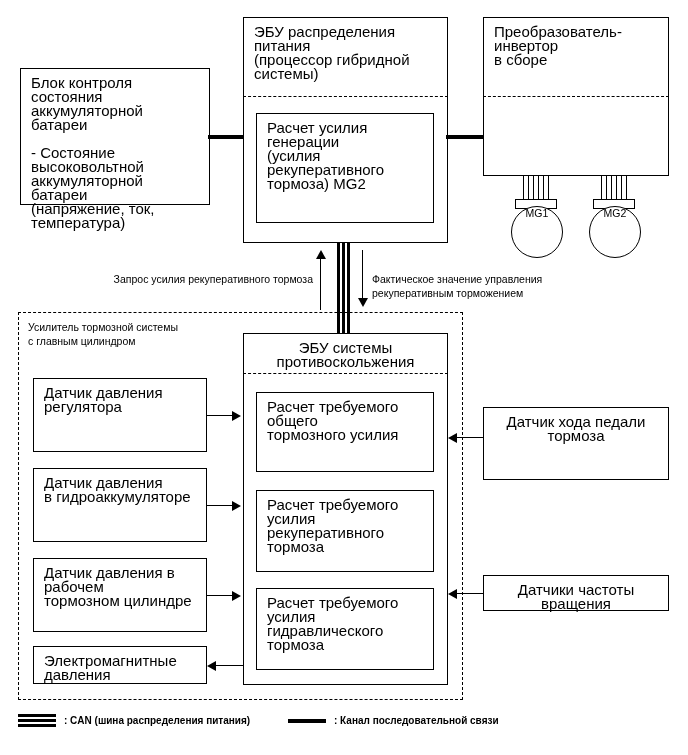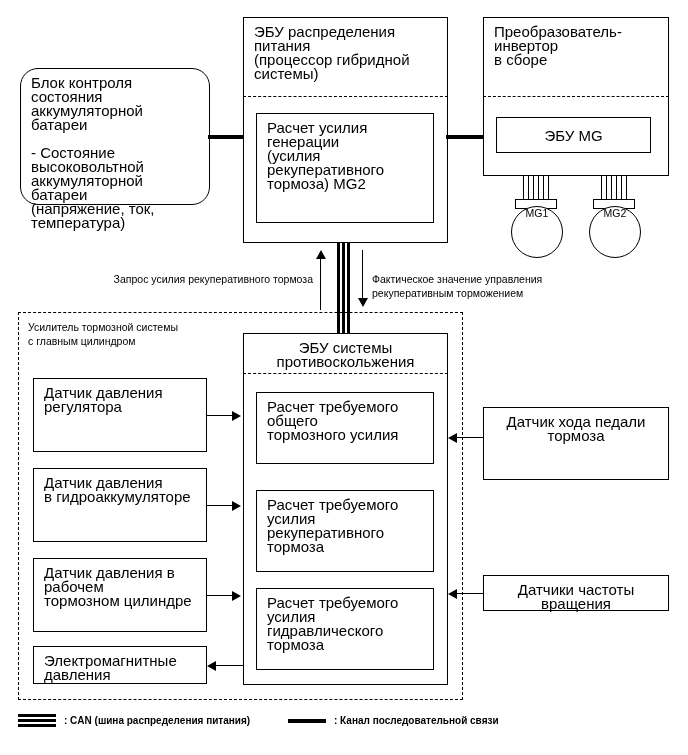--- a/index.html
+++ b/index.html
@@ -149,21 +149,21 @@
     color: #000000;
     white-space: nowrap;
     font-weight: bold;
   }
 </style>
 </head>
 <body>
 
 <div id="canvas">
 
-  <div class="box" style="left:20px; top:68px; width:190px; height:137px;border-radius:18px;">
+  <div class="box" style="left:20px; top:68px; width:190px; height:137px;">
     <div class="txt">Блок контроля состояния
 аккумуляторной батареи
 
 - Состояние высоковольтной
 аккумуляторной батареи
 (напряжение, ток,
 температура)</div>
   </div>
 
   <div class="serial-h" style="left:208px; top:135px; width:37px;"></div>
@@ -179,23 +179,20 @@
 тормоза) MG2</div>
   </div>
 
   <div class="serial-h" style="left:446px; top:135px; width:48px;"></div>
 
   <div class="box" style="left:483px; top:17px; width:186px; height:159px;">
     <div class="txt">Преобразователь-инвертор
 в сборе</div>
   </div>
   <div class="dash-split" style="left:483px; top:96px; width:186px;"></div>
-  <div class="box center" style="left:496px; top:117px; width:155px; height:36px;">
-    <div class="txt" style="top:11px;">ЭБУ MG</div>
-  </div>
 
   <div class="motor-wire" style="left:523px; top:176px; width:6px; height:24px;"></div>
   <div class="motor-wire" style="left:533px; top:176px; width:6px; height:24px;"></div>
   <div class="motor-wire" style="left:543px; top:176px; width:6px; height:24px;"></div>
   <div class="motor-term" style="left:515px; top:199px; width:42px; height:10px;"></div>
   <div class="motor" style="left:511px; top:206px; width:52px; height:52px;">
     <span>MG1</span>
   </div>
 
   <div class="motor-wire" style="left:601px; top:176px; width:6px; height:24px;"></div>
@@ -222,21 +219,21 @@
   <div class="dashed-region" style="left:18px; top:312px; width:445px; height:388px;"></div>
   <div class="freetext" style="left:28px; top:320px; width:230px;">Усилитель тормозной системы
 с главным цилиндром</div>
 
   <div class="box" style="left:243px; top:333px; width:205px; height:352px;">
     <div class="txt center" style="left:0; right:0; text-align:center;">ЭБУ системы
 противоскольжения</div>
   </div>
   <div class="dash-split" style="left:243px; top:373px; width:205px;"></div>
 
-  <div class="box" style="left:256px; top:392px; width:178px; height:72px;">
+  <div class="box" style="left:256px; top:392px; width:178px; height:80px;">
     <div class="txt">Расчет требуемого общего
 тормозного усилия</div>
   </div>
   <div class="box" style="left:256px; top:490px; width:178px; height:82px;">
     <div class="txt">Расчет требуемого усилия
 рекуперативного тормоза</div>
   </div>
   <div class="box" style="left:256px; top:588px; width:178px; height:82px;">
     <div class="txt">Расчет требуемого усилия
 гидравлического тормоза</div>

